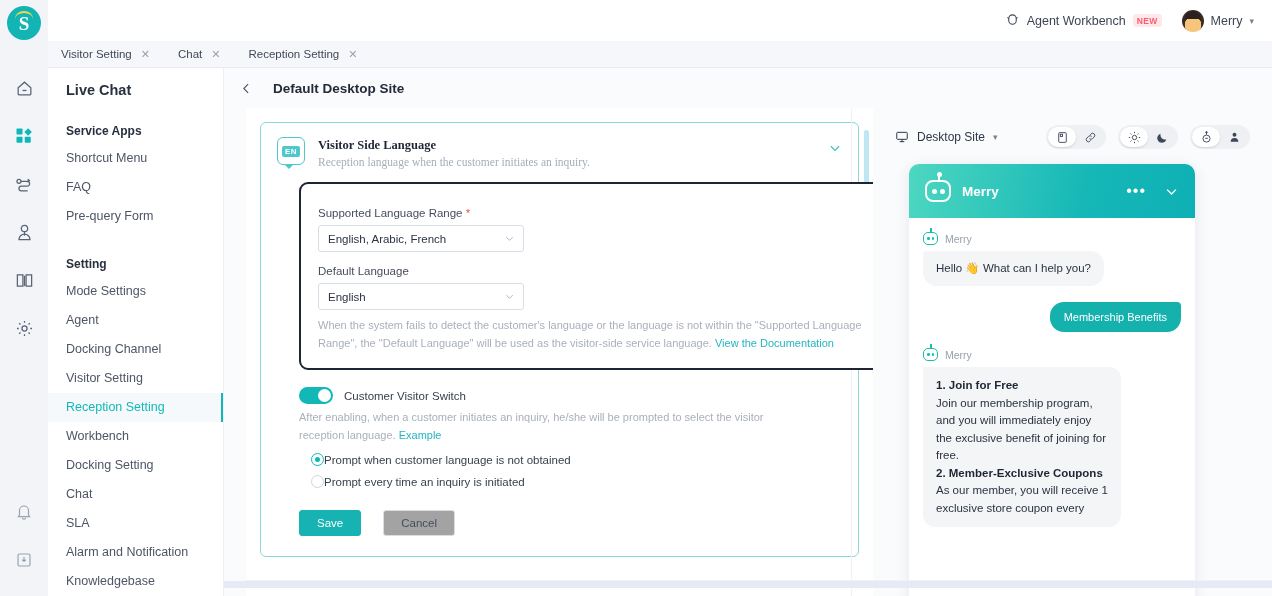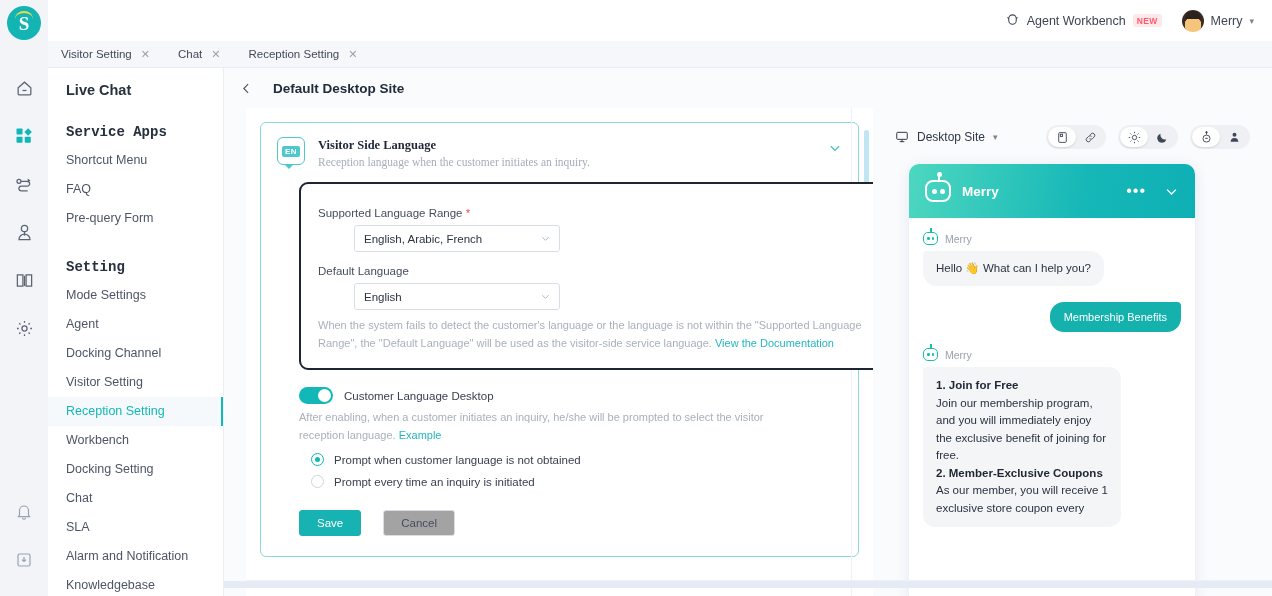--- a/index.html
+++ b/index.html
@@ -46,23 +46,22 @@
     background: #ffffff;
     border-right: 1px solid #eceff4;
     padding: 0 0 0 0;
     position: relative;
   }
   .sidebar-title {
     font-size: 14.5px; font-weight: bold; color: #27303f;
     padding: 26px 0 0 18px;
   }
   .group-label {
-    font-size: 14px; font-weight: bold; color: #27303f;
+    font-size: 12px; font-weight: bold; color: #27303f;
     padding: 26px 0 6px 18px;
-    font-family: Liberation Mono, monospace;
   }
   .nav-item {
     font-size: 12.5px; color: #4d5566;
     padding: 7px 0 7px 18px; cursor: pointer; position: relative;
     line-height: 15px;
   }
   .nav-item.active { color: #12b8b8; background: #f6f9fb; }
   .nav-item.active:after {
     content: ""; position: absolute; right: 0; top: 0; bottom: 0;
     width: 2px; background: #12b8b8;
@@ -162,21 +161,21 @@
     margin: 14px 0 0 22px; width: 590px; padding: 23px 17px 16px 17px;
     background: #fff; position: relative; z-index: 3;
   }
   .field-label {
     font-size: 11.5px; color: #454d5d; margin-bottom: 6px;
   }
   .req { color: #f5515f; }
   .select {
     width: 206px; height: 27px; border: 1px solid #d9dee6; border-radius: 3px;
     display: flex; align-items: center; justify-content: space-between;
-    padding: 0 8px 0 9px; font-size: 11.5px; color: #2b3344; cursor: pointer; background: #fff; margin-left: 36px;
+    padding: 0 8px 0 9px; font-size: 11.5px; color: #2b3344; cursor: pointer; background: #fff;
   }
   .select .dd { color: #aab1bd; font-size: 10px; }
   .gap { height: 13px; }
   .help-text {
     font-size: 11px; color: #a9b0bc; line-height: 17.5px; margin-top: 7px;
   }
   .link { color: #23b6c0; cursor: pointer; }
 
   .switch-row { display: flex; align-items: center; gap: 11px; margin: 17px 0 0 22px; }
   .switch {
@@ -185,21 +184,21 @@
   }
   .switch .knob {
     position: absolute; right: 2px; top: 2px; width: 13px; height: 13px;
     border-radius: 50%; background: #fff;
   }
   .switch-label { font-size: 11.5px; color: #39414f; }
   .switch-help {
     font-size: 11px; color: #a9b0bc; line-height: 17.5px;
     margin: 5px 0 0 22px; width: 500px;
   }
-  .radio-row { display: flex; align-items: center; gap: 10px; margin: 9px 0 0 22px; cursor: pointer; padding-left: 12px; }
+  .radio-row { display: flex; align-items: center; gap: 0; margin: 9px 0 0 22px; cursor: pointer; padding-left: 12px; }
   .radio {
     width: 13px; height: 13px; border-radius: 50%; border: 1px solid #cfd5de;
     background: #fff; flex: 0 0 13px; position: relative;
   }
   .radio.on { border-color: #12b8b8; }
   .radio.on:after {
     content: ""; position: absolute; left: 3px; top: 3px; width: 5px; height: 5px;
     border-radius: 50%; background: #12b8b8;
   }
   .radio-label { font-size: 11.5px; color: #39414f; }
@@ -492,21 +491,21 @@
 
             <div class="help-text">
               <span>When the system fails to detect the customer's language or the language is not within the "Supported Language Range", the "Default Language" will be used as the visitor-side service language. </span><span class="link">View the Documentation</span>
             </div>
           </div>
 
           <div class="switch-row">
             <div class="switch">
               <div class="knob"></div>
             </div>
-            <span class="switch-label">Customer Language Desktop</span>
+            <span class="switch-label">Customer Visitor Switch</span>
           </div>
           <div class="switch-help">
             <span>After enabling, when a customer initiates an inquiry, he/she will be prompted to select the visitor reception language. </span><span class="link">Example</span>
           </div>
 
           <div class="radio-row">
             <span class="radio on"></span>
             <span class="radio-label">Prompt when customer language is not obtained</span>
           </div>
           <div class="radio-row">

